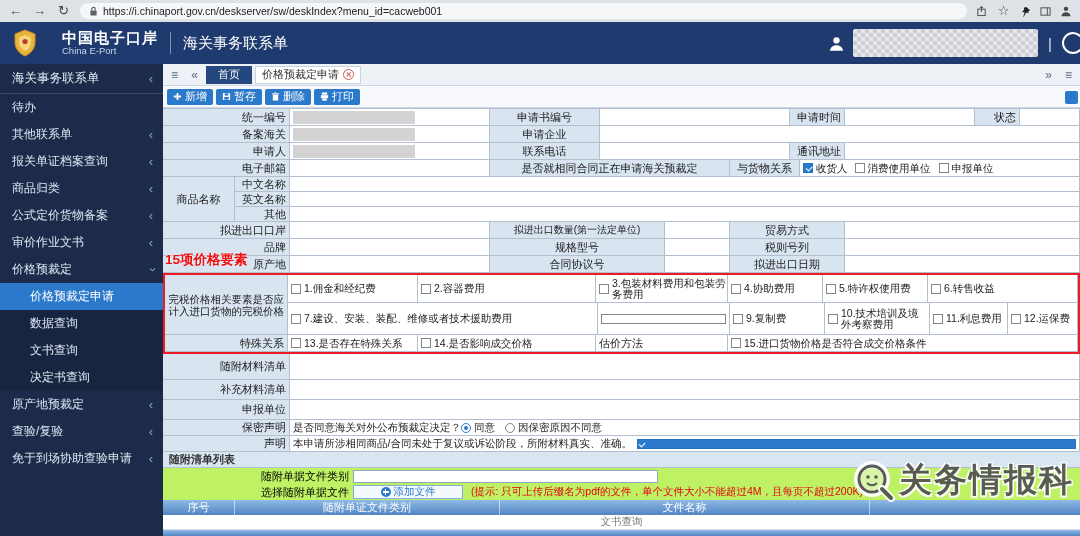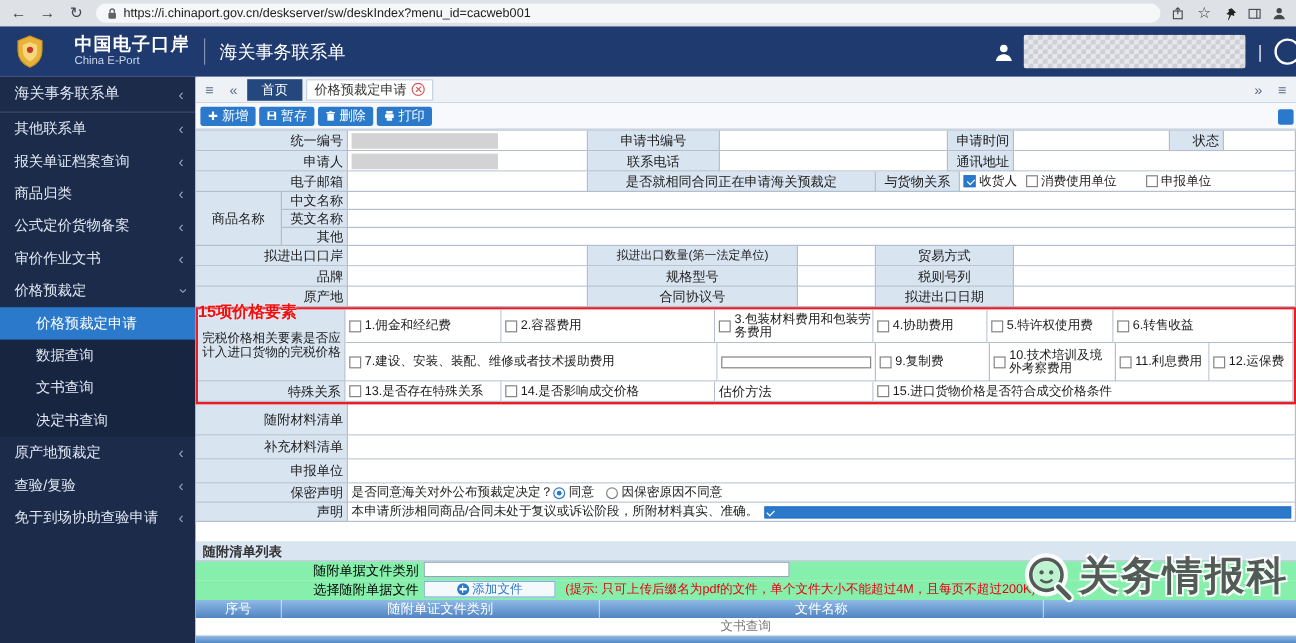--- a/index.html
+++ b/index.html
@@ -73,21 +73,21 @@
 .rd.on::after{content:"";position:absolute;left:2px;top:2px;width:4px;height:4px;border-radius:50%;background:#2b79cb}
 .cbc{font-size:10.5px;line-height:11px;padding-left:3px}
 .cbc span:last-child{flex:1}
 
 .pbwrap{width:917px;height:81px;border:2px solid #ed1c24;position:relative;z-index:3}
 .plbl{justify-content:flex-end;text-align:right;padding:2px 3px;line-height:12px;font-size:10.5px;flex-wrap:wrap}
 .annot{position:absolute;left:2px;top:142px;color:#ee1111;font-size:13.5px;font-weight:bold;z-index:6;text-shadow:0 0 2px #fff}
 
 
 .secbar{height:17px;background:#dae5f2;border-bottom:1px solid #b3bfce;display:flex;align-items:center;padding-left:6px;font-size:11px;font-weight:bold;color:#333}
-.arow{height:16px;display:flex;font-size:11px;background:#86efac}
+.arow{height:16px;display:flex;align-items:center;font-size:11px;background:#bef264}
 .albl{width:190px;display:flex;justify-content:flex-end;padding-right:4px;flex:none}
 .aselect{width:305px;height:13px;border:1px solid #8fa6bd;background:#fff;flex:none}
 .addbox{width:110px;height:14px;border:1px solid #7fb0dd;background:#f4f9fe;display:flex;align-items:center;justify-content:center;gap:3px;color:#2b79cb;flex:none;font-size:10.5px}
 .cplus{width:10px;height:10px;border-radius:50%;background:#2b79cb;position:relative;flex:none}
 .cplus::before{content:"";position:absolute;left:2px;top:4.3px;width:6px;height:1.4px;background:#fff}
 .cplus::after{content:"";position:absolute;left:4.3px;top:2px;width:1.4px;height:6px;background:#fff}
 .hint{color:#e60012;font-size:10.5px;margin-left:8px;white-space:nowrap;overflow:hidden}
 
 .thead{height:15px;display:flex;background:linear-gradient(#8fb9e6,#5185c2);color:#fff;font-weight:normal;font-size:11px}
 .th{display:flex;align-items:center;justify-content:center;border-right:1px solid rgba(255,255,255,.55)}
@@ -154,20 +154,23 @@
 </div>
 
 <div class="layout">
 
   <div class="sidebar" data-interactable="false">
     <div class="sbi root" data-interactable="true">
         <span data-interactable="false">海关事务联系单</span>
         <span class="chev" data-interactable="false">‹</span>
       </div>
     <div class="sbi" data-interactable="true">
+        <span data-interactable="false">待办</span>
+      </div>
+    <div class="sbi" data-interactable="true">
         <span data-interactable="false">其他联系单</span>
         <span class="chev" data-interactable="false">‹</span>
       </div>
     <div class="sbi" data-interactable="true">
         <span data-interactable="false">报关单证档案查询</span>
         <span class="chev" data-interactable="false">‹</span>
       </div>
     <div class="sbi" data-interactable="true">
         <span data-interactable="false">商品归类</span>
         <span class="chev" data-interactable="false">‹</span>
@@ -277,20 +280,32 @@
         <div class="c lb" style="width:55px" data-interactable="false">
             <span>申请时间</span>
           </div>
         <div class="c vl" style="width:130px" data-interactable="true"></div>
         <div class="c lb" style="width:45px" data-interactable="false">
             <span>状态</span>
           </div>
         <div class="c vl" style="width:60px" data-interactable="false"></div>
       </div>
 
+      <div class="row" style="height:17px">
+        <div class="c lb" style="width:127px" data-interactable="false">
+            <span>备案海关</span>
+          </div>
+        <div class="c vl" style="width:200px" data-interactable="false">
+            <div class="ghost" style="width:122px"></div>
+          </div>
+        <div class="c lb ctr" style="width:110px" data-interactable="false">
+            <span>申请企业</span>
+          </div>
+        <div class="c vl" style="width:480px" data-interactable="true"></div>
+      </div>
 
       <div class="row" style="height:17px">
         <div class="c lb" style="width:127px" data-interactable="false">
             <span>申请人</span>
           </div>
         <div class="c vl" style="width:200px" data-interactable="false">
             <div class="ghost" style="width:122px"></div>
           </div>
         <div class="c lb ctr" style="width:110px" data-interactable="false">
             <span>联系电话</span>
@@ -310,21 +325,21 @@
         <div class="c lb ctr" style="width:240px" data-interactable="false">
             <span>是否就相同合同正在申请海关预裁定</span>
           </div>
         <div class="c lb ctr" style="width:70px" data-interactable="false">
             <span>与货物关系</span>
           </div>
         <div class="c vl cbc" style="width:280px" data-interactable="false">
           <span class="cb on" data-interactable="true"></span>
           <span data-interactable="false" style="flex:none;margin-right:7px">收货人</span>
           <span class="cb" data-interactable="true"></span>
-          <span data-interactable="false" style="flex:none;margin-right:24px">消费使用单位</span>
+          <span data-interactable="false" style="flex:none;margin-right:8px">消费使用单位</span>
           <span class="cb" data-interactable="true"></span>
           <span data-interactable="false" style="flex:none">申报单位</span>
         </div>
       </div>
 
       <div class="row" style="height:45px">
         <div class="c lb ctr" style="width:72px" data-interactable="false">
             <span>商品名称</span>
           </div>
         <div style="width:845px">

